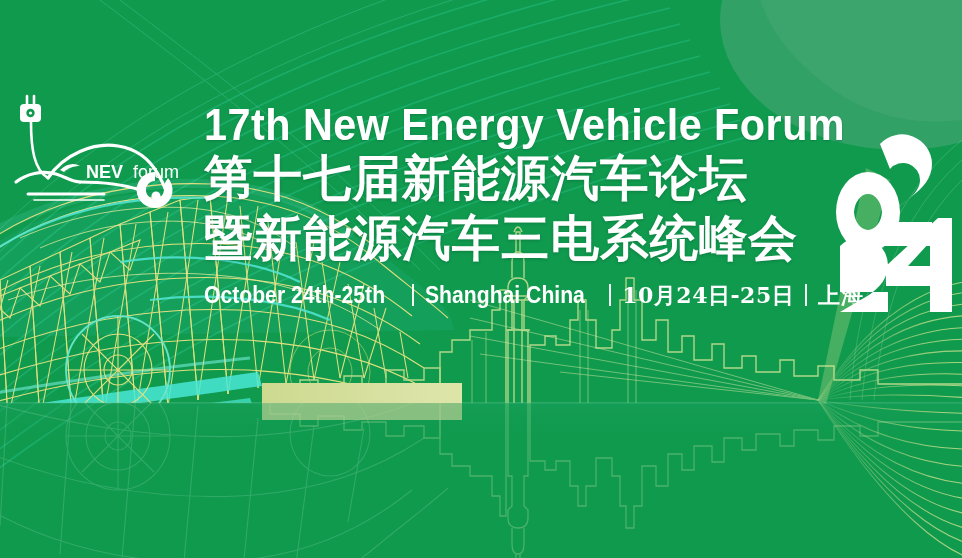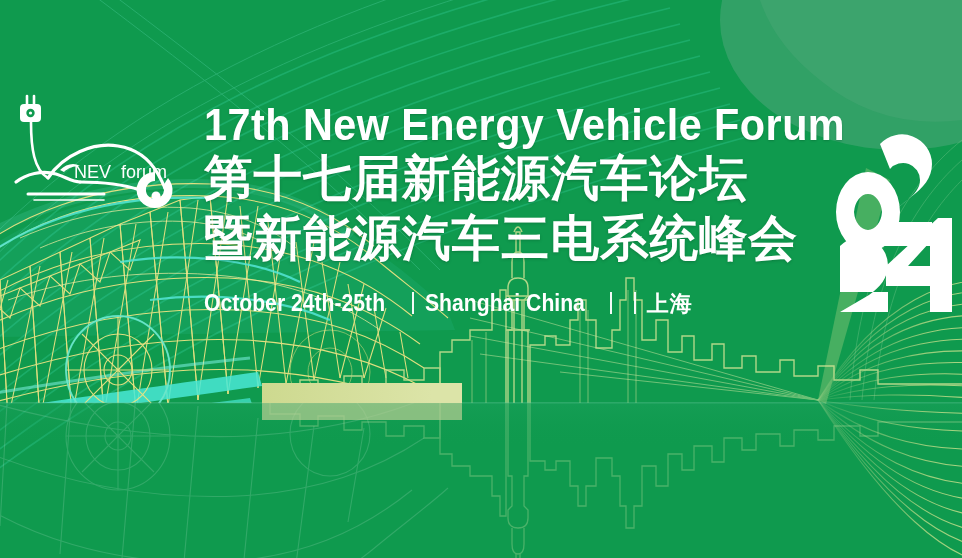--- a/index.html
+++ b/index.html
@@ -38,21 +38,21 @@
     line-height:58px;
     letter-spacing:1px;
     color:#ffffff;
     white-space:nowrap;
     transform:scaleX(0.99);
     transform-origin:left center;
     text-shadow:0 1px 3px rgba(0,60,30,.3);
   }
   .title-cn.second{margin-top:2px;}
   .subline{
-    margin-top:21px;
+    margin-top:13px;
     white-space:nowrap;
     color:#ffffff;
     font-weight:bold;
     display:flex;
     align-items:baseline;
   }
   .sub-en{
     font-family:"Liberation Sans Narrow","Liberation Sans",sans-serif;
     font-size:23px;
     font-weight:bold;
@@ -85,21 +85,21 @@
   .logo{position:absolute;left:8px;top:78px;width:180px;height:140px;z-index:45;}
   .logo svg{width:180px;height:140px;display:block;}
   .logo-word{
     position:absolute;left:66px;top:84px;
     color:#ffffff;
     font-family:"Liberation Sans","DejaVu Sans",sans-serif;
     font-size:18px;
     letter-spacing:0px;
     white-space:nowrap;
   }
-  .logo-word b{font-weight:normal;}
+  .logo-word b{font-weight:bold;margin-left:12px;}
   .logo-word i{font-style:normal;font-weight:normal;margin-left:10px;}
 
   
   .year{
     position:absolute;right:2px;top:100px;
     width:126px;height:212px;z-index:42;
   }
   .year svg{display:block;width:126px;height:212px;}
 </style>
 </head>
@@ -413,20 +413,21 @@
   <div class="textblock">
     <div class="title-en">17th New Energy Vehicle Forum</div>
     <div class="title-cn">第十七届新能源汽车论坛</div>
     <div class="title-cn second">暨新能源汽车三电系统峰会</div>
 
     <div class="subline">
       <span class="sub-en">October 24th-25th</span>
       <span class="divider"></span>
       <span class="sub-en">Shanghai China</span>
       <span class="divider"></span>
+      <span class="sub-cn">10月24日-25日</span>
       <span class="divider"></span>
       <span class="sub-cn2">上海</span>
     </div>
   </div>
 
   <div class="year">
     <svg viewBox="0 0 126 212">
       <g fill="#ffffff">
 
         <g>

